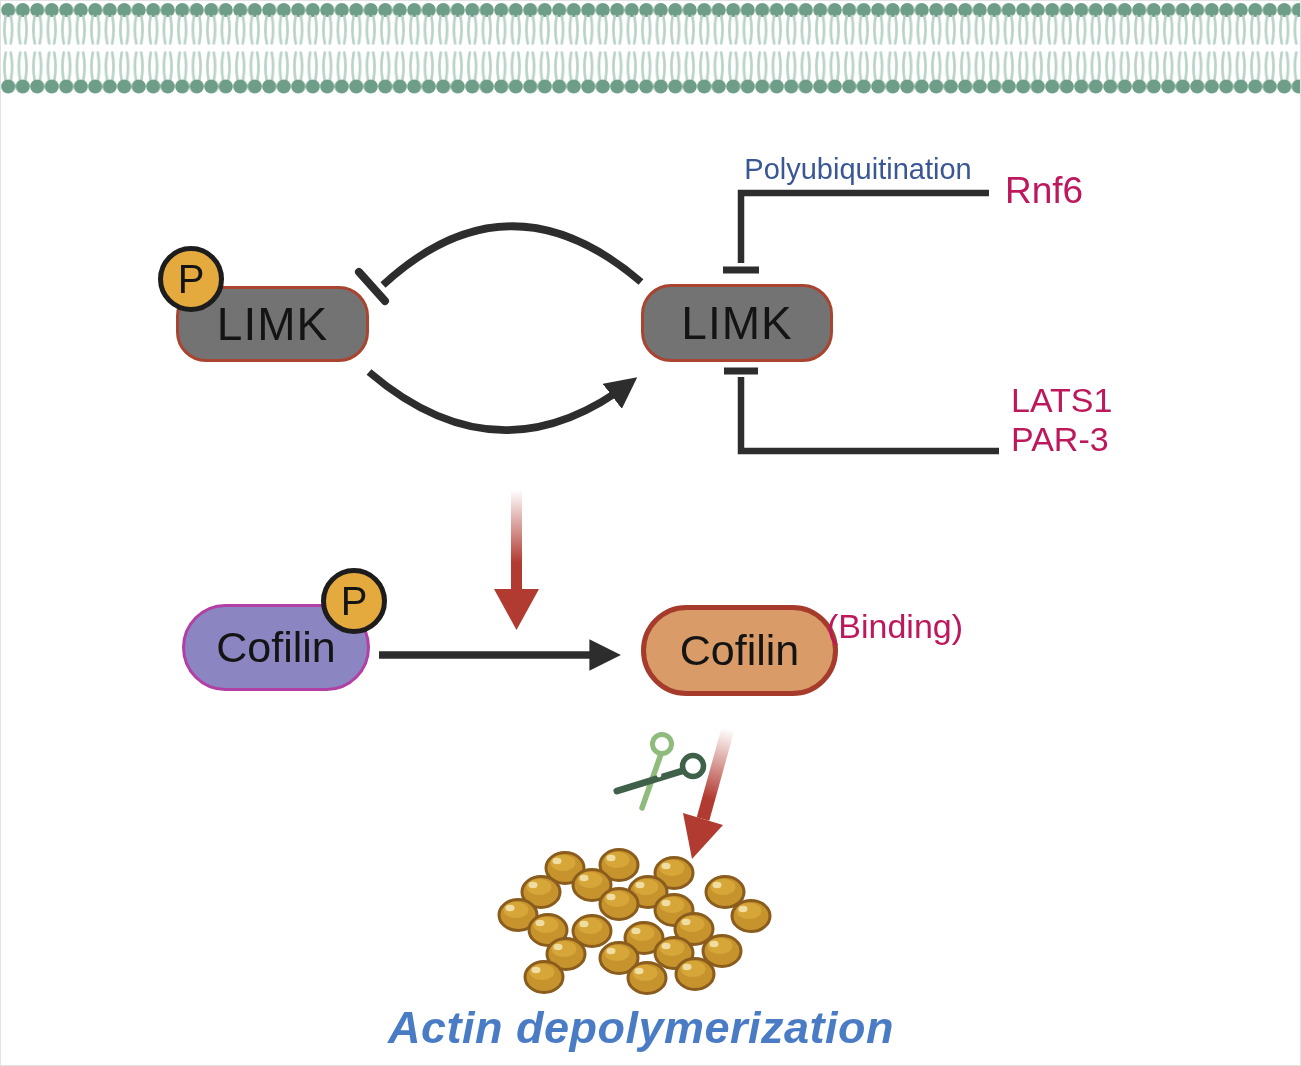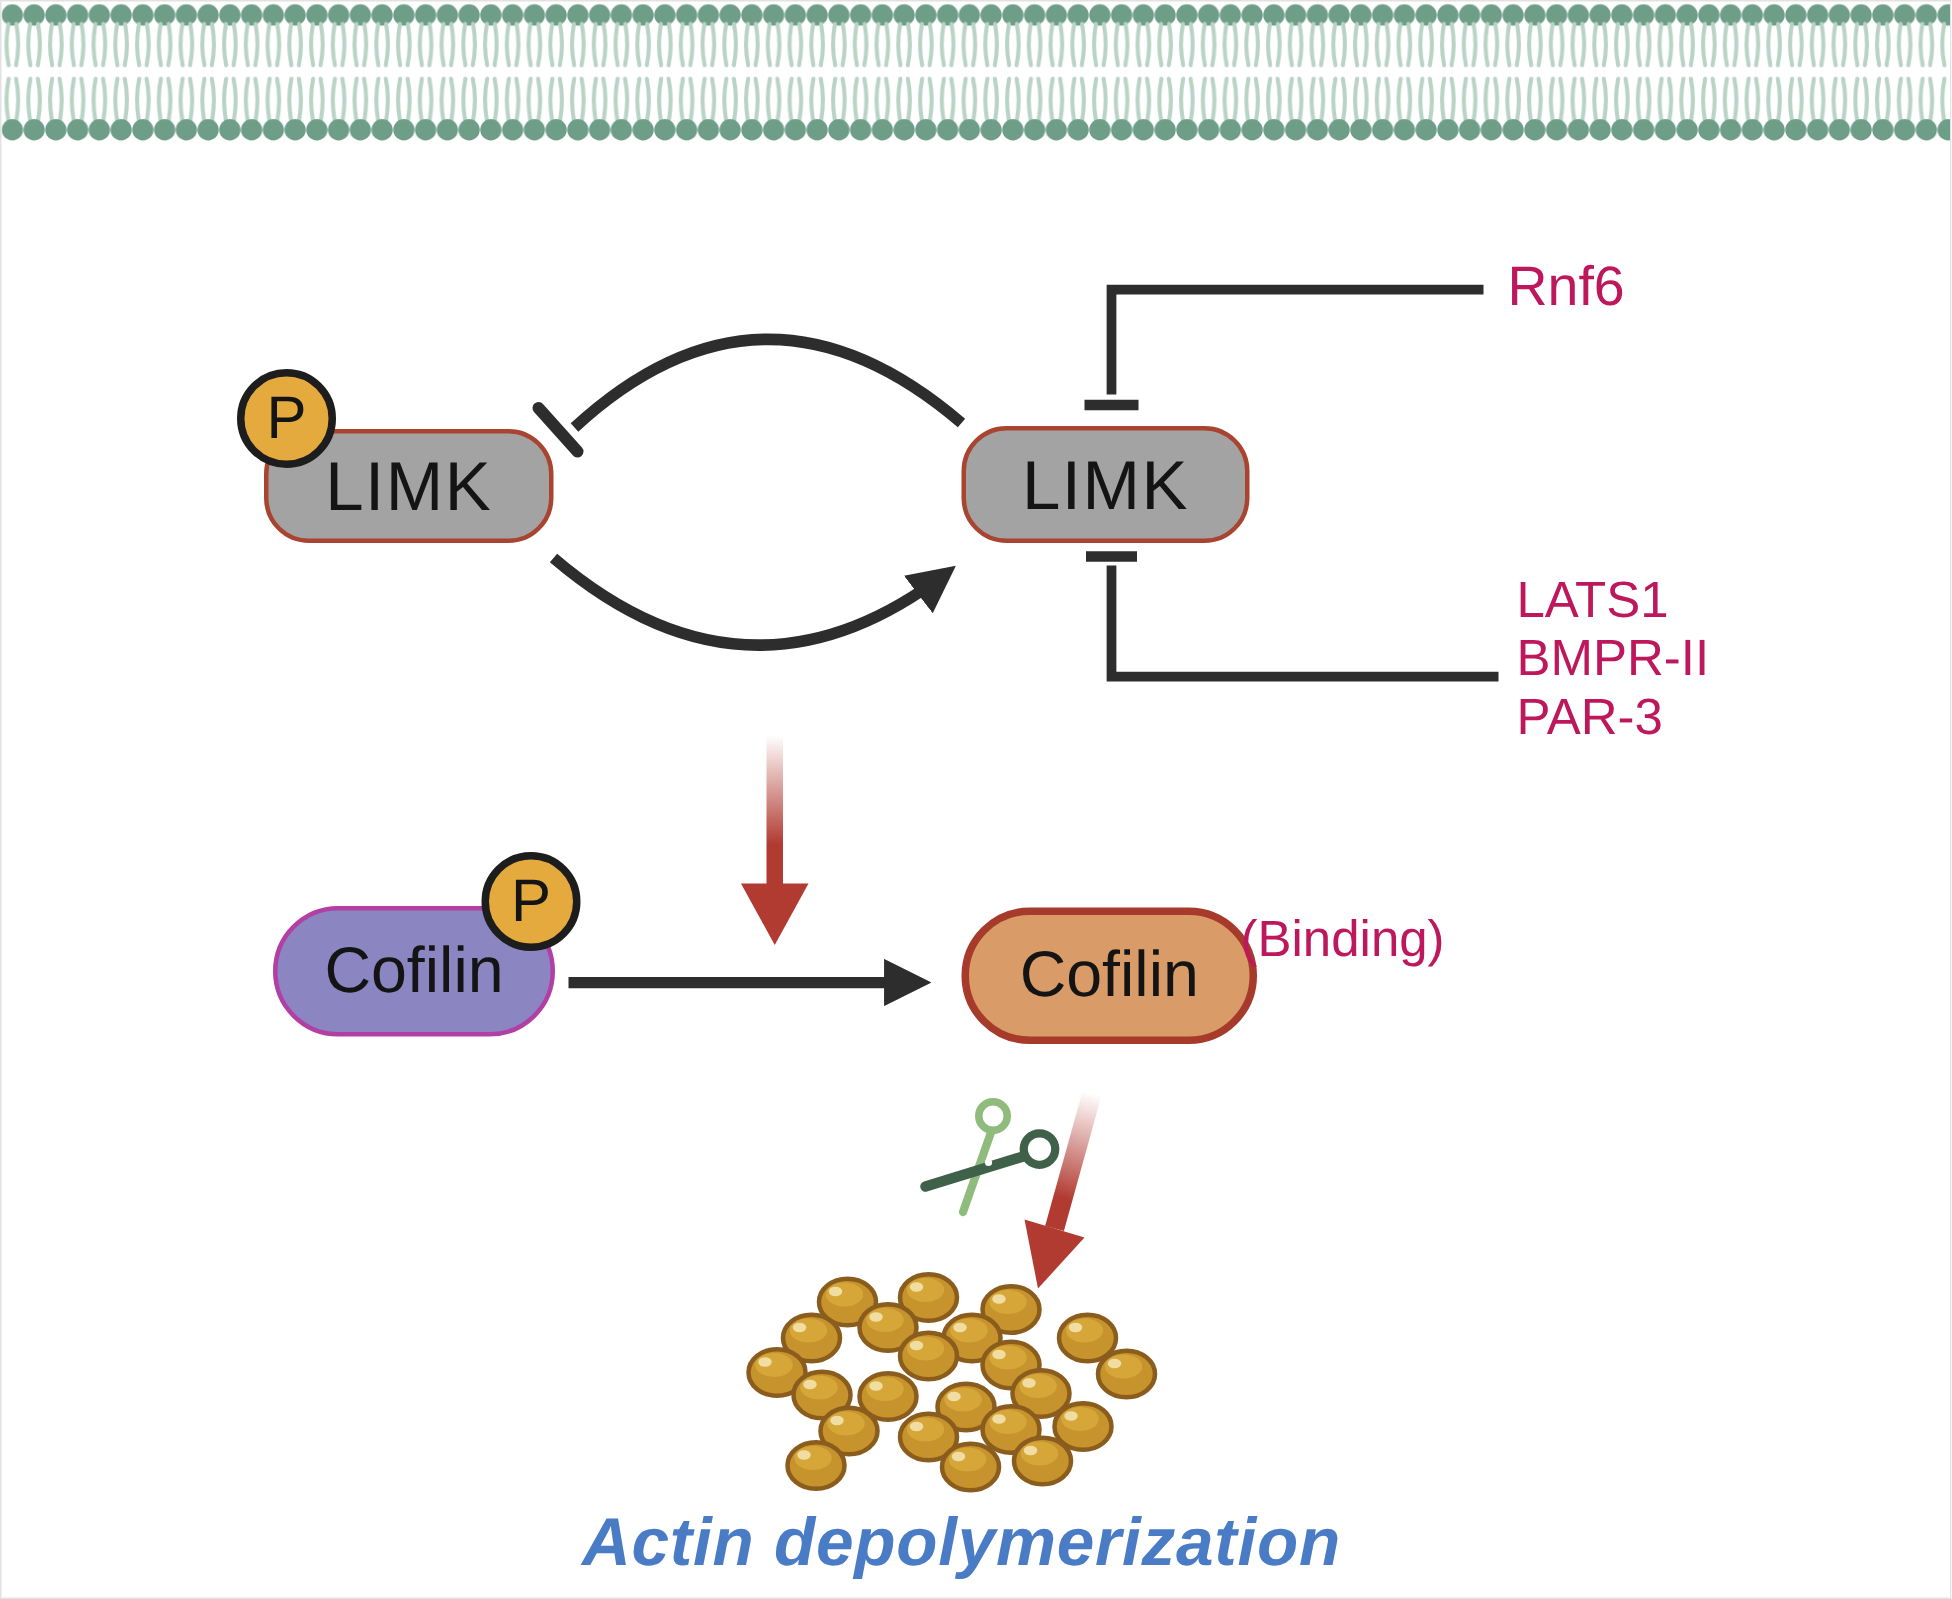--- a/index.html
+++ b/index.html
@@ -11,21 +11,21 @@
     box-sizing:border-box;
     overflow:hidden;
     font-family:"Liberation Sans", sans-serif;
   }
   #overlay{position:absolute;left:0;top:0;width:1301px;height:1066px;}
   .box{
     position:absolute;display:flex;align-items:center;justify-content:center;
     color:#141414;box-sizing:border-box;
   }
   .limk{
-    background:#a3a3a3;border:3px solid #a84430;border-radius:30px;
+    background:#737373;border:3px solid #a84430;border-radius:30px;
     font-size:46px;letter-spacing:1px;
   }
   .badge{
     position:absolute;width:66px;height:66px;border-radius:50%;
     background:#e5aa3e;border:5px solid #1d1d1d;box-sizing:border-box;
     display:flex;align-items:center;justify-content:center;
     font-size:40px;color:#141414;
   }
   .lbl{position:absolute;color:#be185d;white-space:nowrap;}
   .blue{color:#3a5795;}
@@ -238,26 +238,26 @@
   </div>
   <div class="badge" style="left:320px;top:567px;">
     <span>P</span>
   </div>
 
   <div class="box" id="cofilin-a" style="left:640px;top:604px;width:197px;height:91px;">
     <span>Cofilin</span>
   </div>
   <div class="lbl" style="left:826px;top:606px;font-size:34px;">(Binding)</div>
 
+  <div class="lbl blue center" style="left:740px;top:152px;width:234px;font-size:29px;">Polyubiquitination</div>
 
   <div class="lbl" style="left:1004px;top:169px;font-size:37px;">Rnf6</div>
 
   <div class="lbl" id="partner-list" style="left:1010px;top:380px;font-size:34px;">
     <div>LATS1</div>
-    <div>BMPR-II</div>
     <div>PAR-3</div>
   </div>
 
 
 
   <div class="lbl center" id="title" style="left:360px;top:1001px;width:560px;font-style:italic;">Actin depolymerization</div>
 
 </div>
 
 </body></html>

